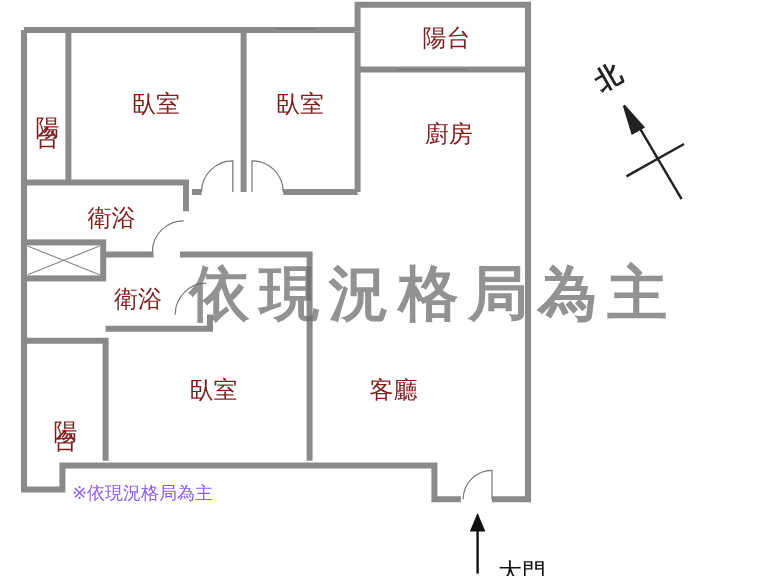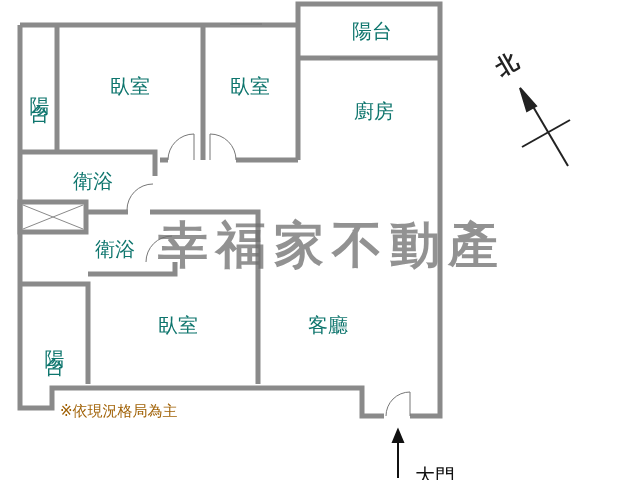--- a/index.html
+++ b/index.html
@@ -1,20 +1,20 @@
 <!DOCTYPE html>
 <html><head>
 <meta charset="utf-8">
 <style>
   html, body { margin:0; padding:0; background:#ffffff; }
   body { width:640px; height:480px; position:relative; overflow:hidden; font-family:"DejaVu Sans", sans-serif; }
   svg { position:absolute; left:0; top:0; }
-  .lbl { position:absolute; color:#0f766e; font-size:20px; line-height:1; white-space:nowrap; transform:translate(-50%,-50%); }
+  .lbl { position:absolute; color:#7f1d1d; font-size:20px; line-height:1; white-space:nowrap; transform:translate(-50%,-50%); }
   .vert { writing-mode:vertical-rl; letter-spacing:6px; }
-  .note { position:absolute; left:60px; top:402px; font-size:15px; color:#a16207; white-space:nowrap; }
+  .note { position:absolute; left:60px; top:402px; font-size:15px; color:#8b5cf6; white-space:nowrap; }
   .wm { position:absolute; left:158px; top:212px; font-size:50px; font-weight:bold; color:rgba(110,110,110,0.75); letter-spacing:8px; white-space:nowrap; }
   .north { position:absolute; left:496px; top:50px; font-size:22px; font-weight:bold; color:#222; transform:rotate(-30deg); }
   .door-lbl { position:absolute; left:415px; top:463px; font-size:20px; color:#111; }
 </style>
 </head>
 <body>
 
 <svg width="640" height="480">
   <g fill="none" stroke="#8a8a8a" stroke-width="5" stroke-linejoin="miter">
 
@@ -75,16 +75,16 @@
 <div class="lbl" style="left:130px;top:86px;">臥室</div>
 <div class="lbl" style="left:250px;top:86px;">臥室</div>
 <div class="lbl" style="left:372px;top:31px;">陽台</div>
 <div class="lbl" style="left:374px;top:111px;">廚房</div>
 <div class="lbl" style="left:93px;top:181px;">衛浴</div>
 <div class="lbl" style="left:115px;top:249px;">衛浴</div>
 <div class="lbl vert" style="left:55px;top:341px;">陽台</div>
 <div class="lbl" style="left:178px;top:325px;">臥室</div>
 <div class="lbl" style="left:328px;top:325px;">客廳</div>
 
-<div class="wm">幸福家不動產</div>
+<div class="wm">依現況格局為主</div>
 <div class="north">北</div>
 <div class="door-lbl">大門</div>
 <div class="note">※依現況格局為主</div>
 
 </body></html>

